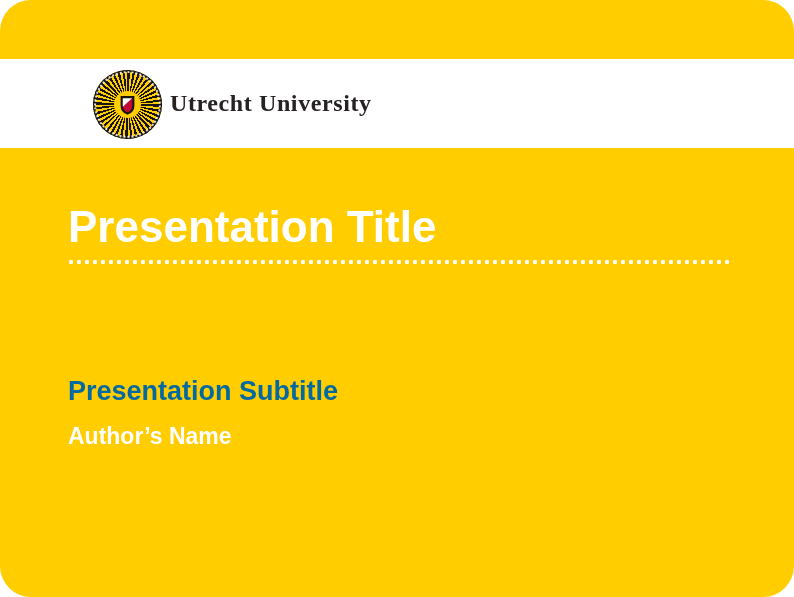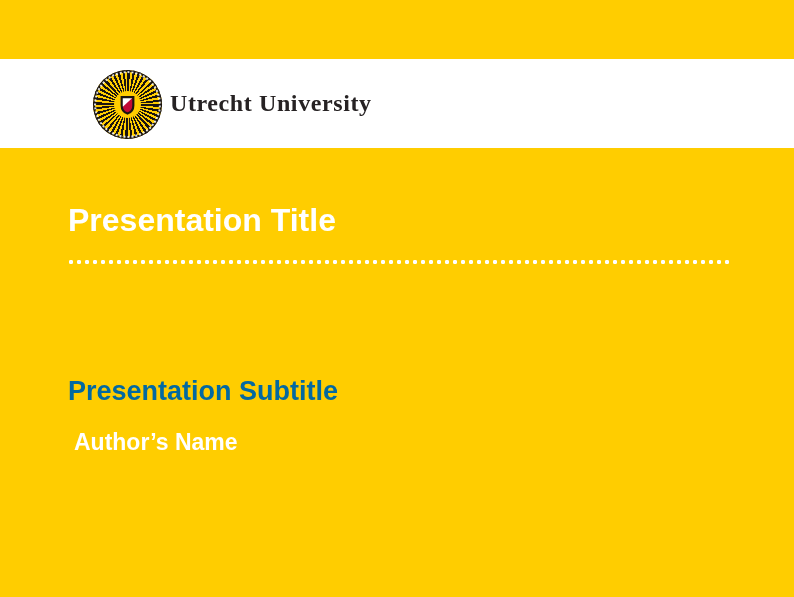--- a/index.html
+++ b/index.html
@@ -5,20 +5,21 @@
   html, body { margin: 0; padding: 0; }
   body {
     width: 794px; height: 597px;
     font-family: "Liberation Sans", sans-serif;
     overflow: hidden;
   }
   .slide {
     position: relative;
     width: 794px; height: 597px;
     background: #FFCD00;
+    border-radius: 31px;
   }
   
   .header-band {
     position: absolute;
     left: 0; top: 59px;
     width: 794px; height: 89px;
     background: #FFFFFF;
   }
   
   .logo {
@@ -55,21 +56,21 @@
     font-weight: bold;
     font-size: 24px;
     letter-spacing: 0.6px;
     color: #262223;
   }
   
   .title {
     position: absolute;
     left: 68px; top: 203px;
     margin: 0;
-    font-size: 32px;
+    font-size: 44px;
     line-height: 1.1;
     font-weight: bold;
     color: #FFFFFF;
   }
   .dotted-divider {
     position: absolute;
     left: 67px; top: 259px;
     width: 664px; height: 6px;
     background-image: radial-gradient(circle, #FFFFFF 2px, rgba(255,255,255,0) 2.3px);
     background-size: 8px 6px;
@@ -81,21 +82,21 @@
     left: 68px; top: 377px;
     margin: 0;
     font-size: 27px;
     line-height: 1.1;
     font-weight: bold;
     color: #0369a1;
   }
   .author {
     position: absolute;
     left: 68px; top: 424px;
-    margin: 6px;
+    margin: 0;
     font-size: 23px;
     line-height: 1.1;
     font-weight: bold;
     color: #FFFFFF;
   }
 </style>
 </head>
 <body>
 
 <div class="slide">

